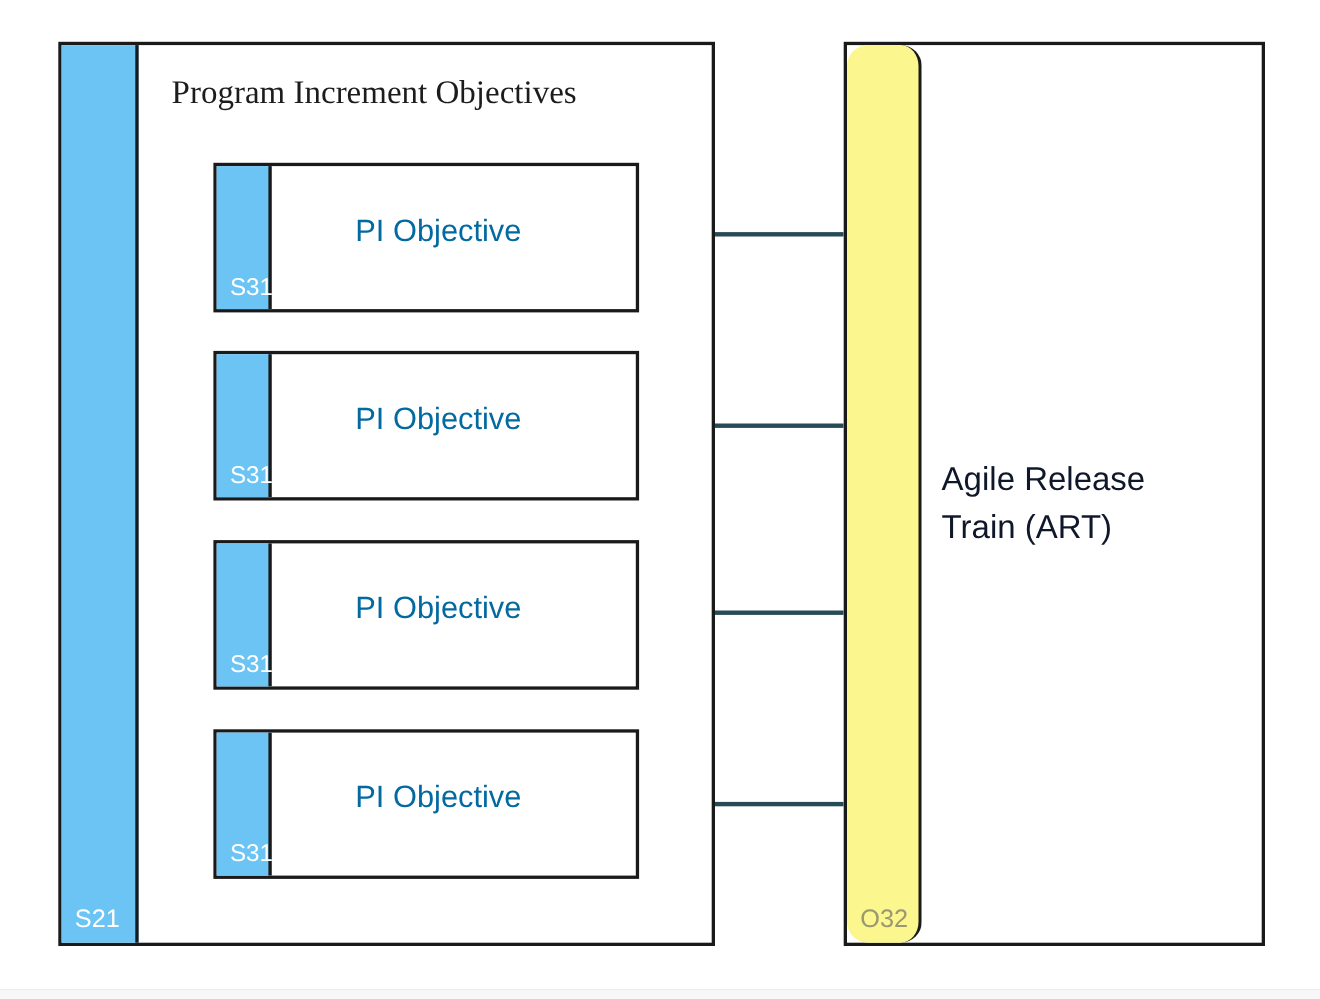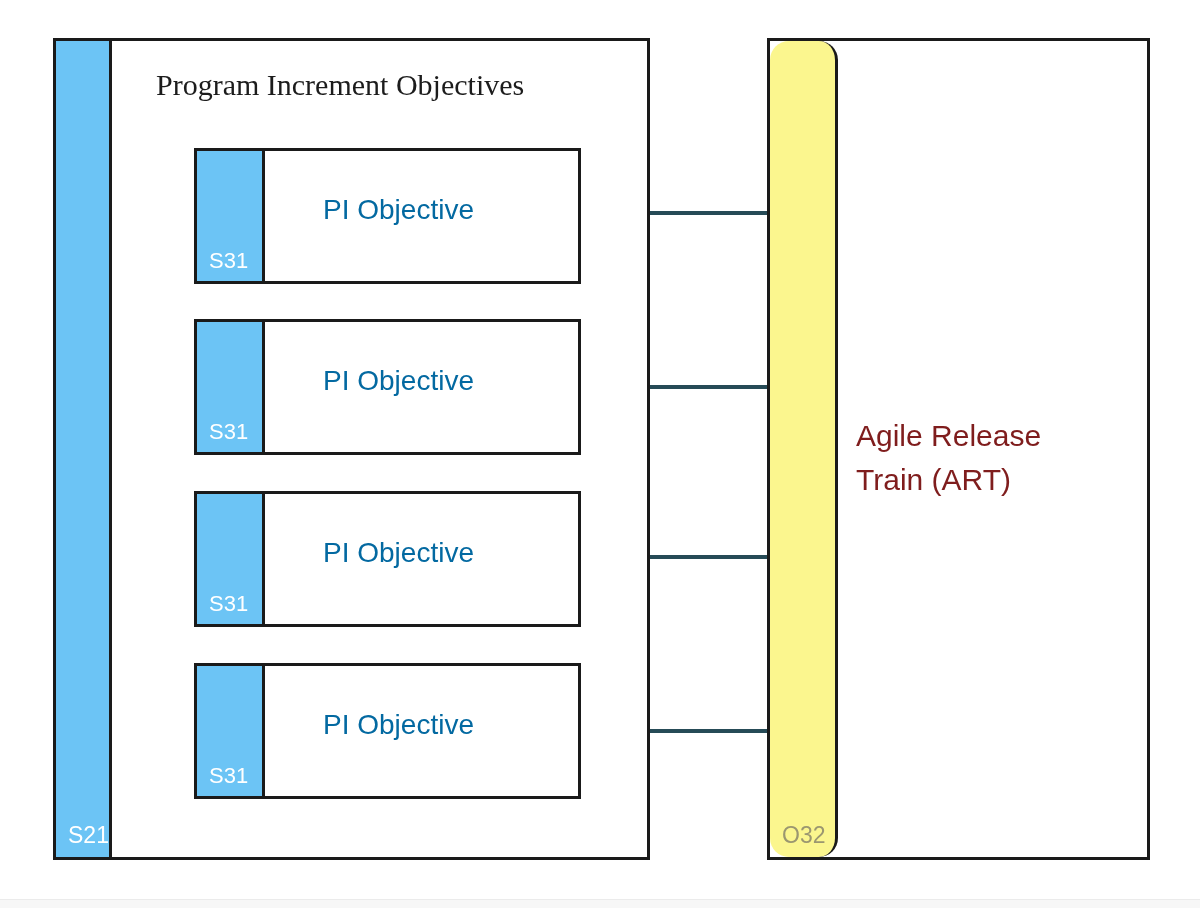--- a/index.html
+++ b/index.html
@@ -54,21 +54,21 @@
 
   
   .panel-tab {
     position: absolute;
     left: 0;
     top: 0;
     bottom: 0;
     box-sizing: border-box;
   }
   #left-panel-tab {
-    width: 56px;
+    width: 70px;
     background: #6CC4F5;
     border-right: 3px solid #1a1a1a;
   }
   #right-panel-tab {
     width: 68px;
     background: #FBF68E;
     border-right: 3px solid #1a1a1a;
     border-radius: 19px;
   }
   .tab-code {
@@ -93,38 +93,38 @@
     top: 27px;
     font-family: Liberation Serif, serif;
   }
   #right-panel-heading {
     position: absolute;
     left: 86px;
     top: 373px;
     width: 230px;
     font-size: 30px;
     line-height: 1.48;
-    color: #7f1d1d;
+    color: #0f172a;
   }
 
   
   .objective-card {
     position: absolute;
     box-sizing: border-box;
     width: 387px;
     height: 136px;
     background: #ffffff;
     border: 3px solid #1a1a1a;
   }
   .objective-tab {
     position: absolute;
     left: 0;
     top: 0;
     bottom: 0;
-    width: 68px;
+    width: 50px;
     background: #6CC4F5;
     border-right: 3px solid #1a1a1a;
     box-sizing: border-box;
   }
   .objective-code {
     position: absolute;
     left: 12px;
     bottom: 9px;
     font-size: 22px;
     line-height: 1;

